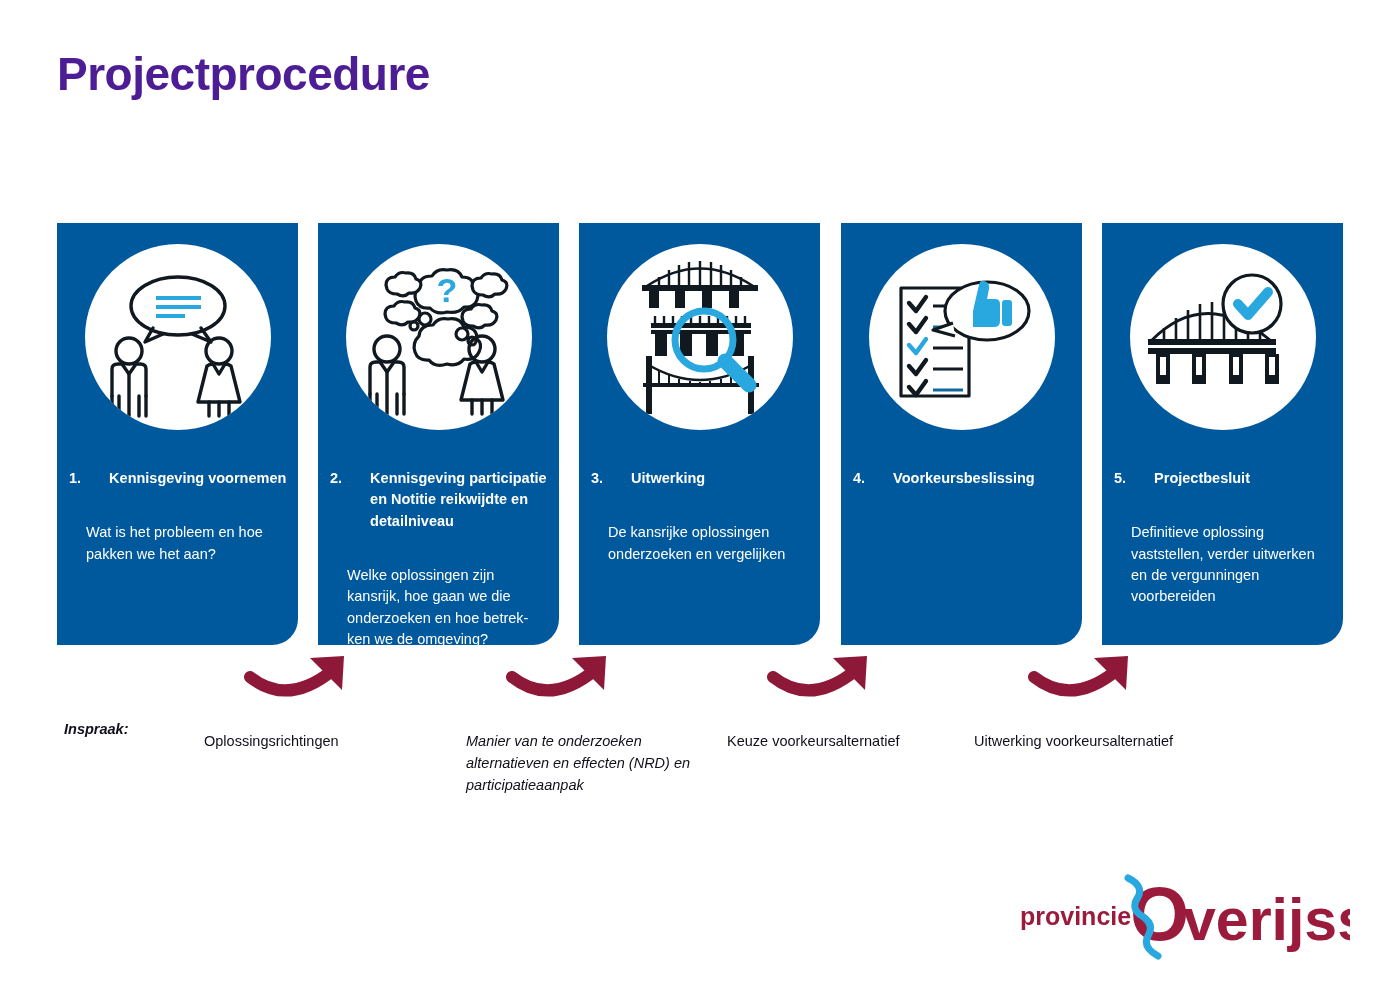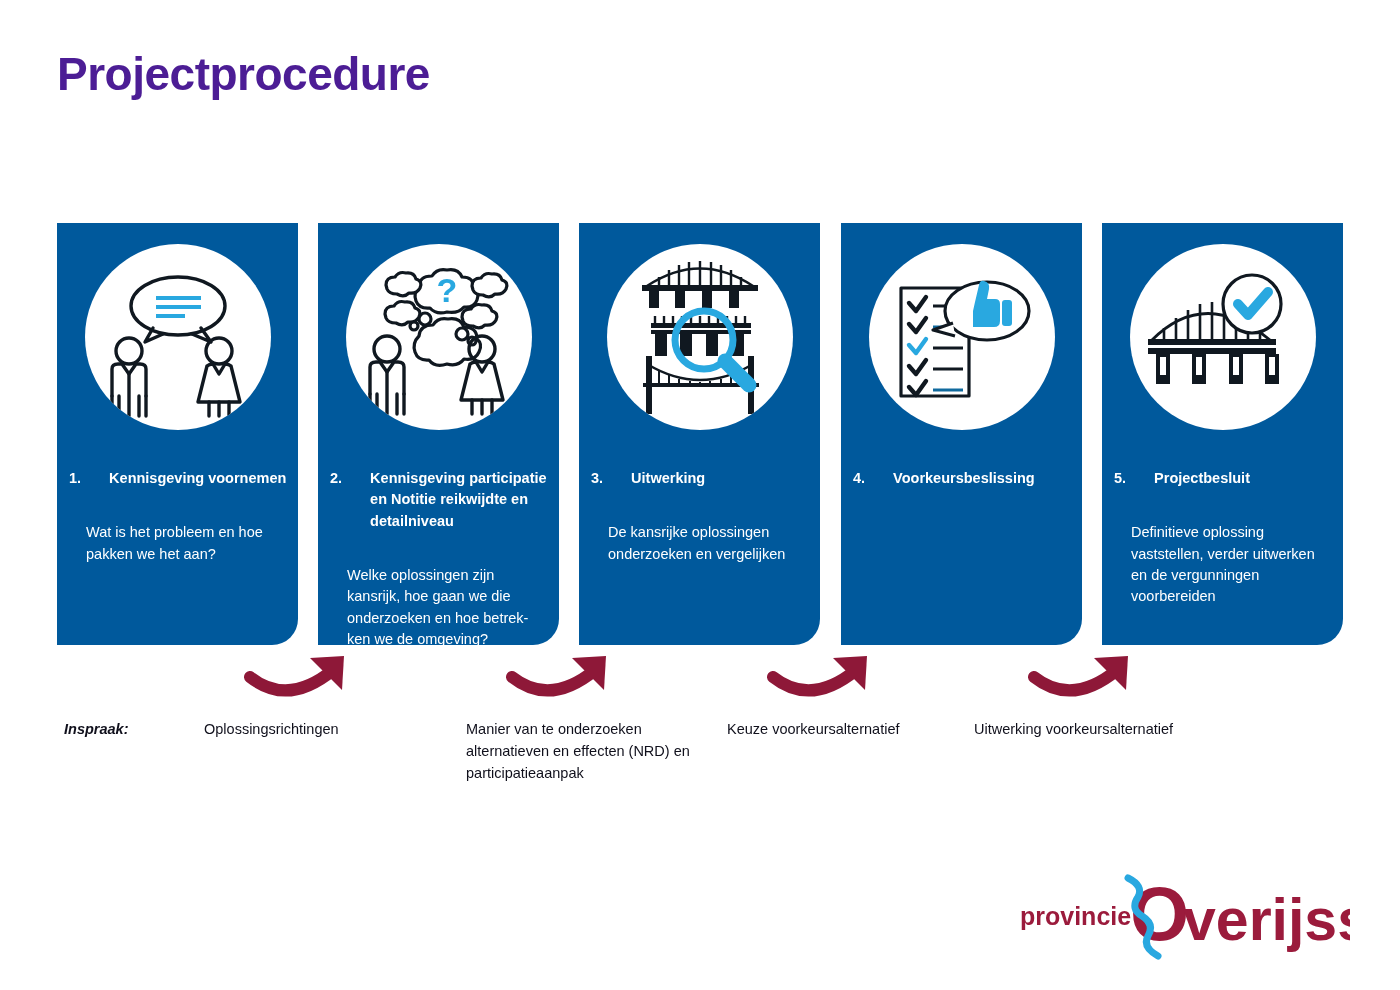--- a/index.html
+++ b/index.html
@@ -119,25 +119,25 @@
   #inspraak-label {
     position: absolute;
     left: 64px;
     top: 0;
     font-weight: bold;
     color: #10101c;
     font-style: italic;
   }
   .inspraak-item {
     position: absolute;
-    top: 0;
+    top: 12px;
     color: #10101c;
   }
   .ii1 { left: 204px; width: 250px; }
-  .ii2 { left: 466px; width: 240px; }
+  .ii2 { left: 466px; width: 240px; font-style: italic; }
   .ii3 { left: 727px; width: 240px; }
   .ii4 { left: 974px; width: 270px; }
 
   
   #logo {
     position: absolute;
     left: 1020px;
     top: 868px;
     width: 330px;
     height: 92px;

